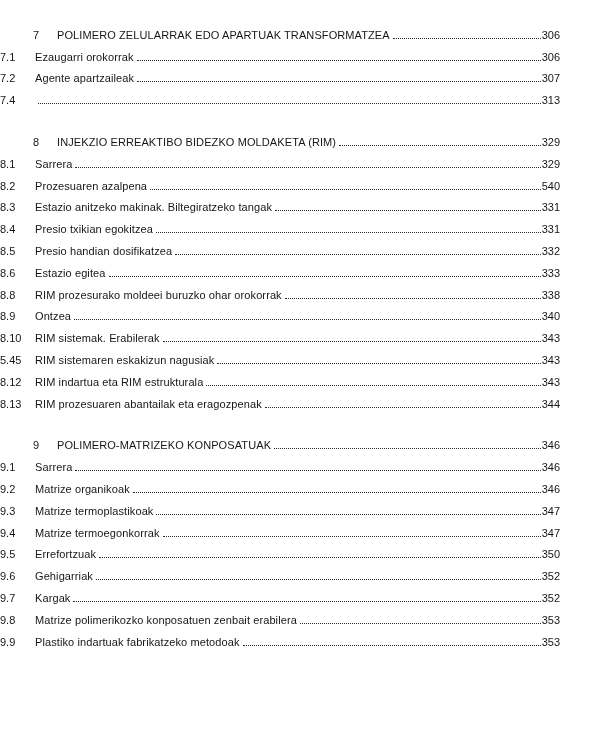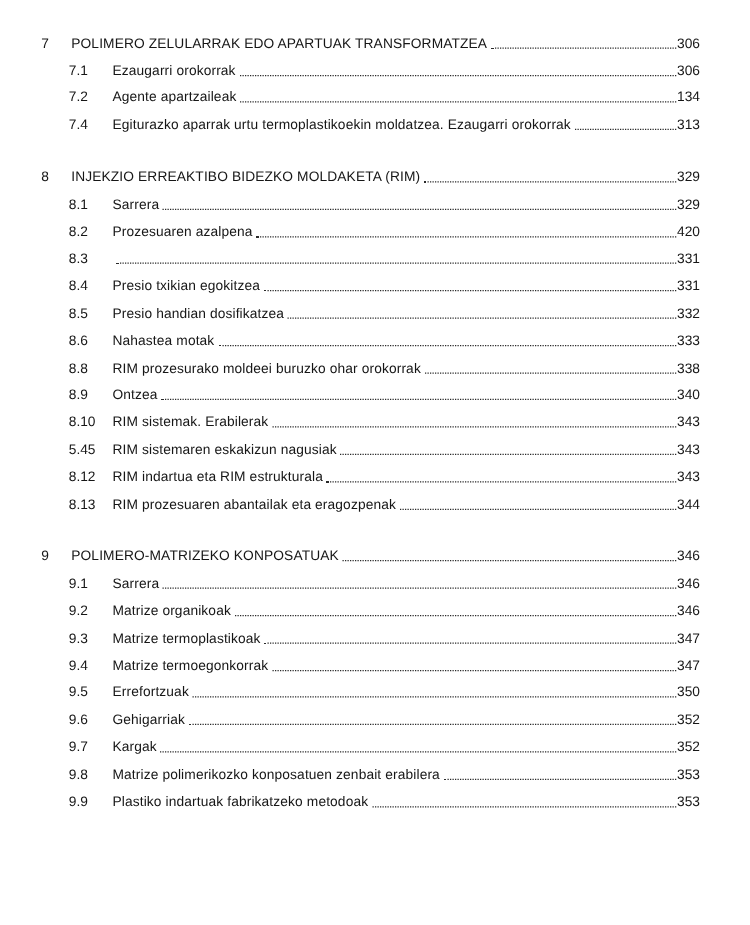--- a/index.html
+++ b/index.html
@@ -30,21 +30,21 @@
   .toc-section:first-child { margin-top: 0; }
 
   .row {
     display: flex;
     align-items: center;
     height: 21.8px;
     white-space: nowrap;
   }
   .row.heading { padding-left: 33px; }
   .row.heading .num { width: 24px; flex: none; }
-  .row.sub { padding-left: 55px; }
+  .row.sub { }
   .row.sub .num { width: 35px; flex: none; }
 
   .title {
     flex: none;
     letter-spacing: 0.1px;
   }
   .leader {
     flex: 1 1 auto;
     min-width: 6px;
     height: 0;
@@ -76,27 +76,26 @@
     <span class="num">7.1</span>
     <span class="title">Ezaugarri orokorrak</span>
     <span class="leader"></span>
     <span class="pagenum">306</span>
   </div>
 
   <div class="row sub">
     <span class="num">7.2</span>
     <span class="title">Agente apartzaileak</span>
     <span class="leader"></span>
-    <span class="pagenum">134</span>
+    <span class="pagenum">307</span>
   </div>
 
 
   <div class="row sub">
     <span class="num">7.4</span>
-    <span class="title">Egiturazko aparrak urtu termoplastikoekin moldatzea. Ezaugarri orokorrak</span>
     <span class="leader"></span>
     <span class="pagenum">313</span>
   </div>
 </div>
   </section>
 
   <section class="toc-section">
     <div class="row heading">
       <span class="num">8</span>
       <span class="title">INJEKZIO ERREAKTIBO BIDEZKO MOLDAKETA (RIM)</span>
@@ -108,46 +107,47 @@
     <span class="num">8.1</span>
     <span class="title">Sarrera</span>
     <span class="leader"></span>
     <span class="pagenum">329</span>
   </div>
 
   <div class="row sub">
     <span class="num">8.2</span>
     <span class="title">Prozesuaren azalpena</span>
     <span class="leader"></span>
-    <span class="pagenum">420</span>
+    <span class="pagenum">540</span>
   </div>
 
   <div class="row sub">
     <span class="num">8.3</span>
+    <span class="title">Estazio anitzeko makinak. Biltegiratzeko tangak</span>
     <span class="leader"></span>
     <span class="pagenum">331</span>
   </div>
 
   <div class="row sub">
     <span class="num">8.4</span>
     <span class="title">Presio txikian egokitzea</span>
     <span class="leader"></span>
     <span class="pagenum">331</span>
   </div>
 
   <div class="row sub">
     <span class="num">8.5</span>
     <span class="title">Presio handian dosifikatzea</span>
     <span class="leader"></span>
     <span class="pagenum">332</span>
   </div>
 
   <div class="row sub">
     <span class="num">8.6</span>
-    <span class="title">Nahastea motak</span>
+    <span class="title">Estazio egitea</span>
     <span class="leader"></span>
     <span class="pagenum">333</span>
   </div>
 
 
   <div class="row sub">
     <span class="num">8.8</span>
     <span class="title">RIM prozesurako moldeei buruzko ohar orokorrak</span>
     <span class="leader"></span>
     <span class="pagenum">338</span>

